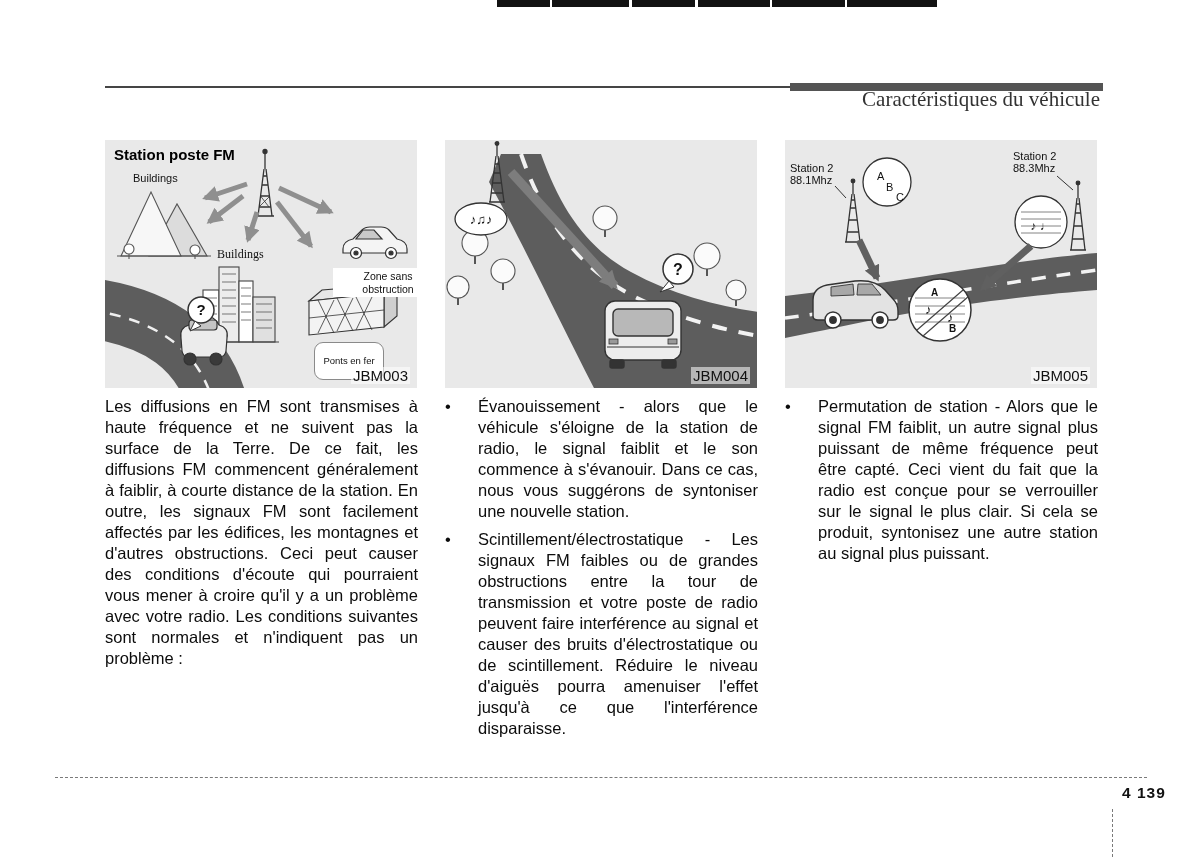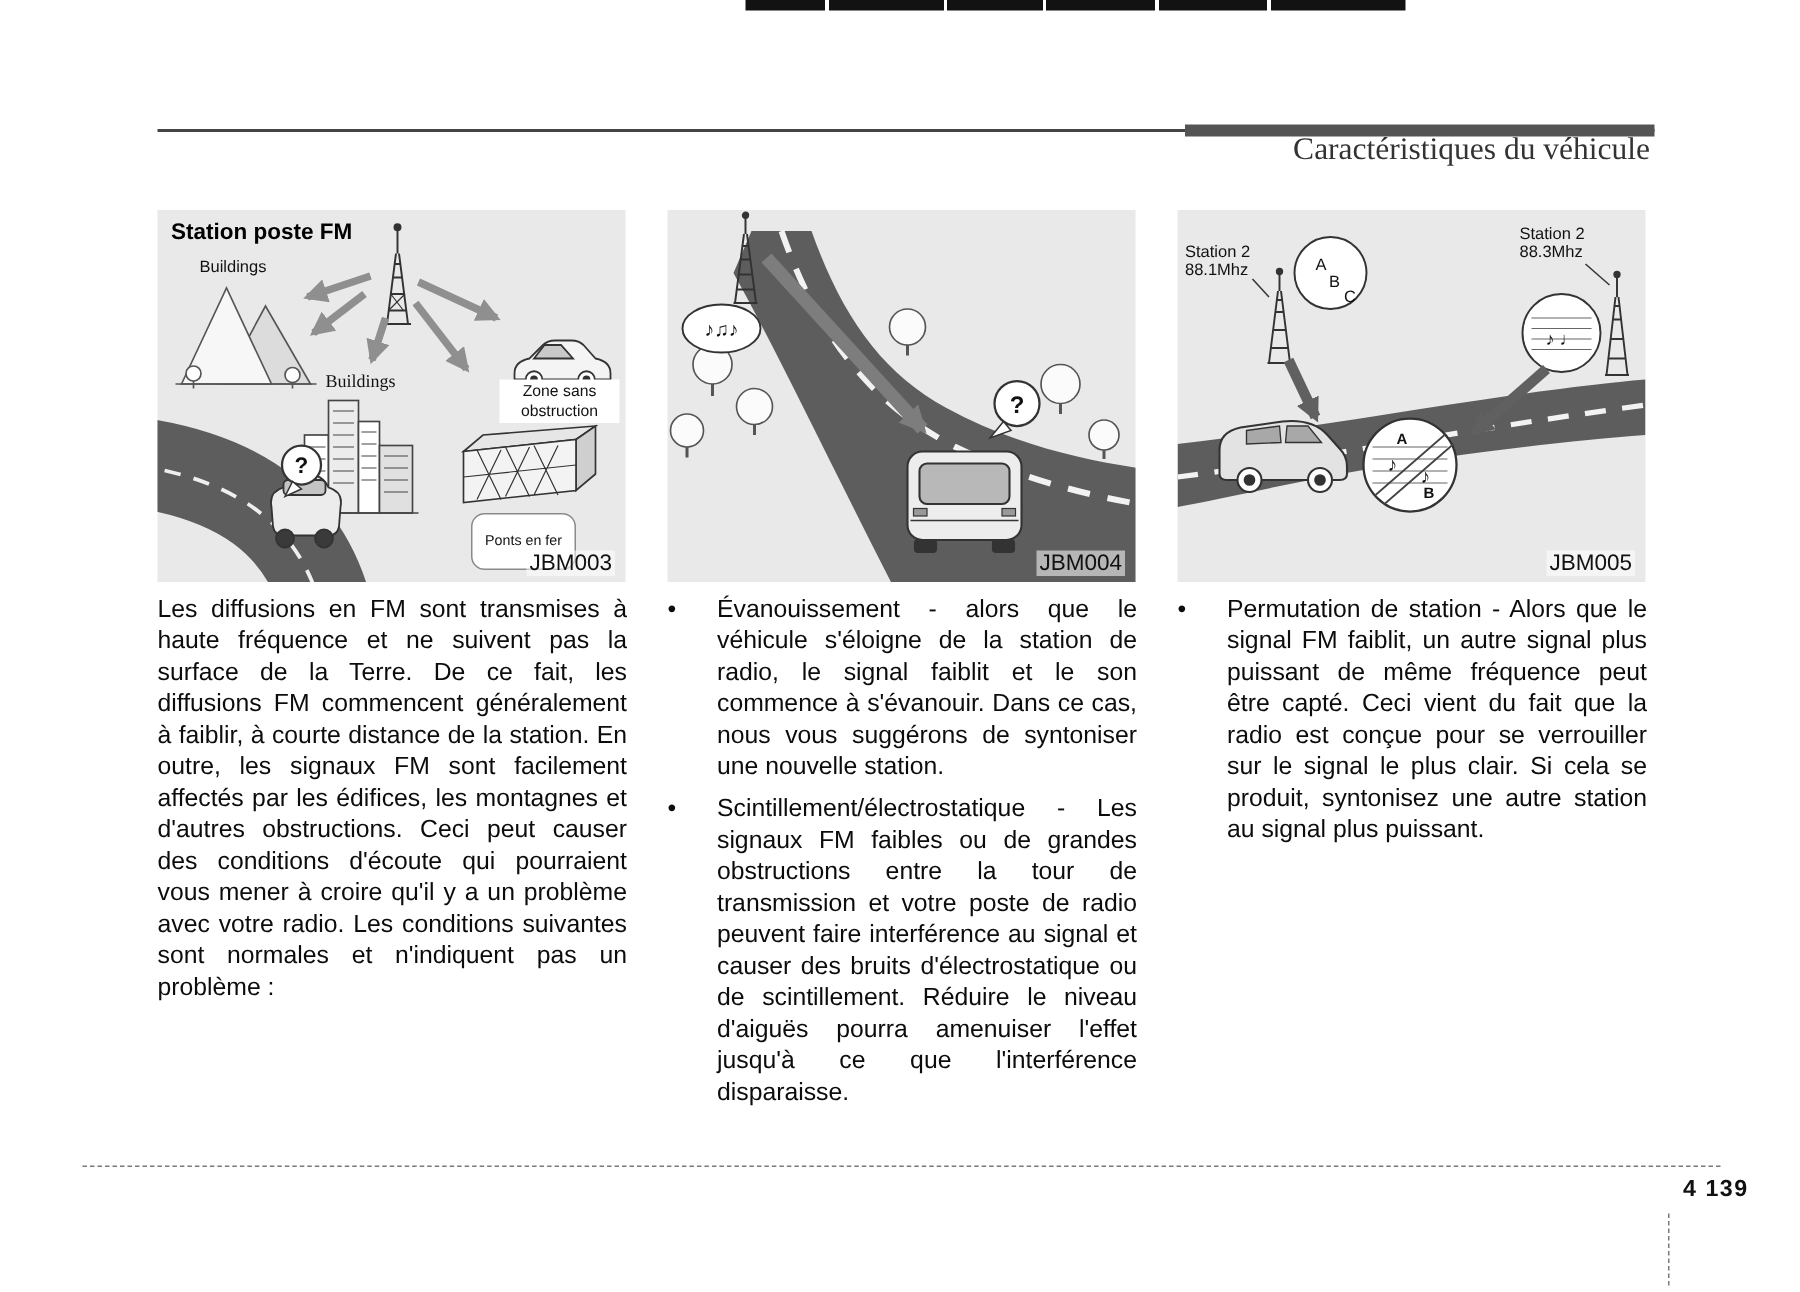--- a/index.html
+++ b/index.html
@@ -24,21 +24,21 @@
   .panel{position:absolute;top:140px;width:312px;height:248px;background:#e9e9e9;}
   #panel1{left:105px}
   #panel2{left:445px}
   #panel3{left:785px}
   .panel svg{position:absolute;left:0;top:0;}
   .plabel{position:absolute;font-size:11px;line-height:1.12;color:#111;}
   .fig-title{position:absolute;left:9px;top:6px;font-size:15px;font-weight:bold;color:#000;}
   .boxlabel{
     position:absolute;background:#ffffff;text-align:center;color:#111;
   }
-  .zone-box{left:228px;top:113px;width:76px;font-size:10.5px;line-height:1.2;padding:2px 2px;}
+  .zone-box{left:228px;top:128px;width:76px;font-size:10.5px;line-height:1.2;padding:2px 17px;}
   .bridge-box{left:209px;top:202px;width:66px;font-size:9.5px;line-height:1.5;border:1px solid #8a8a8a;border-radius:9px;padding:11px 1px;}
   .code{position:absolute;right:7px;bottom:4px;font-size:15px;color:#111;background:rgba(255,255,255,.55);padding:0 2px;}
 
   
   .textcol{position:absolute;top:396px;width:313px;font-size:16.5px;line-height:21px;text-align:justify;}
   #col1{left:105px}
   #col2{left:445px}
   #col3{left:785px}
   .bullet-item{display:flex;margin-bottom:7px;}
   .bullet{flex:none;width:17px;}

